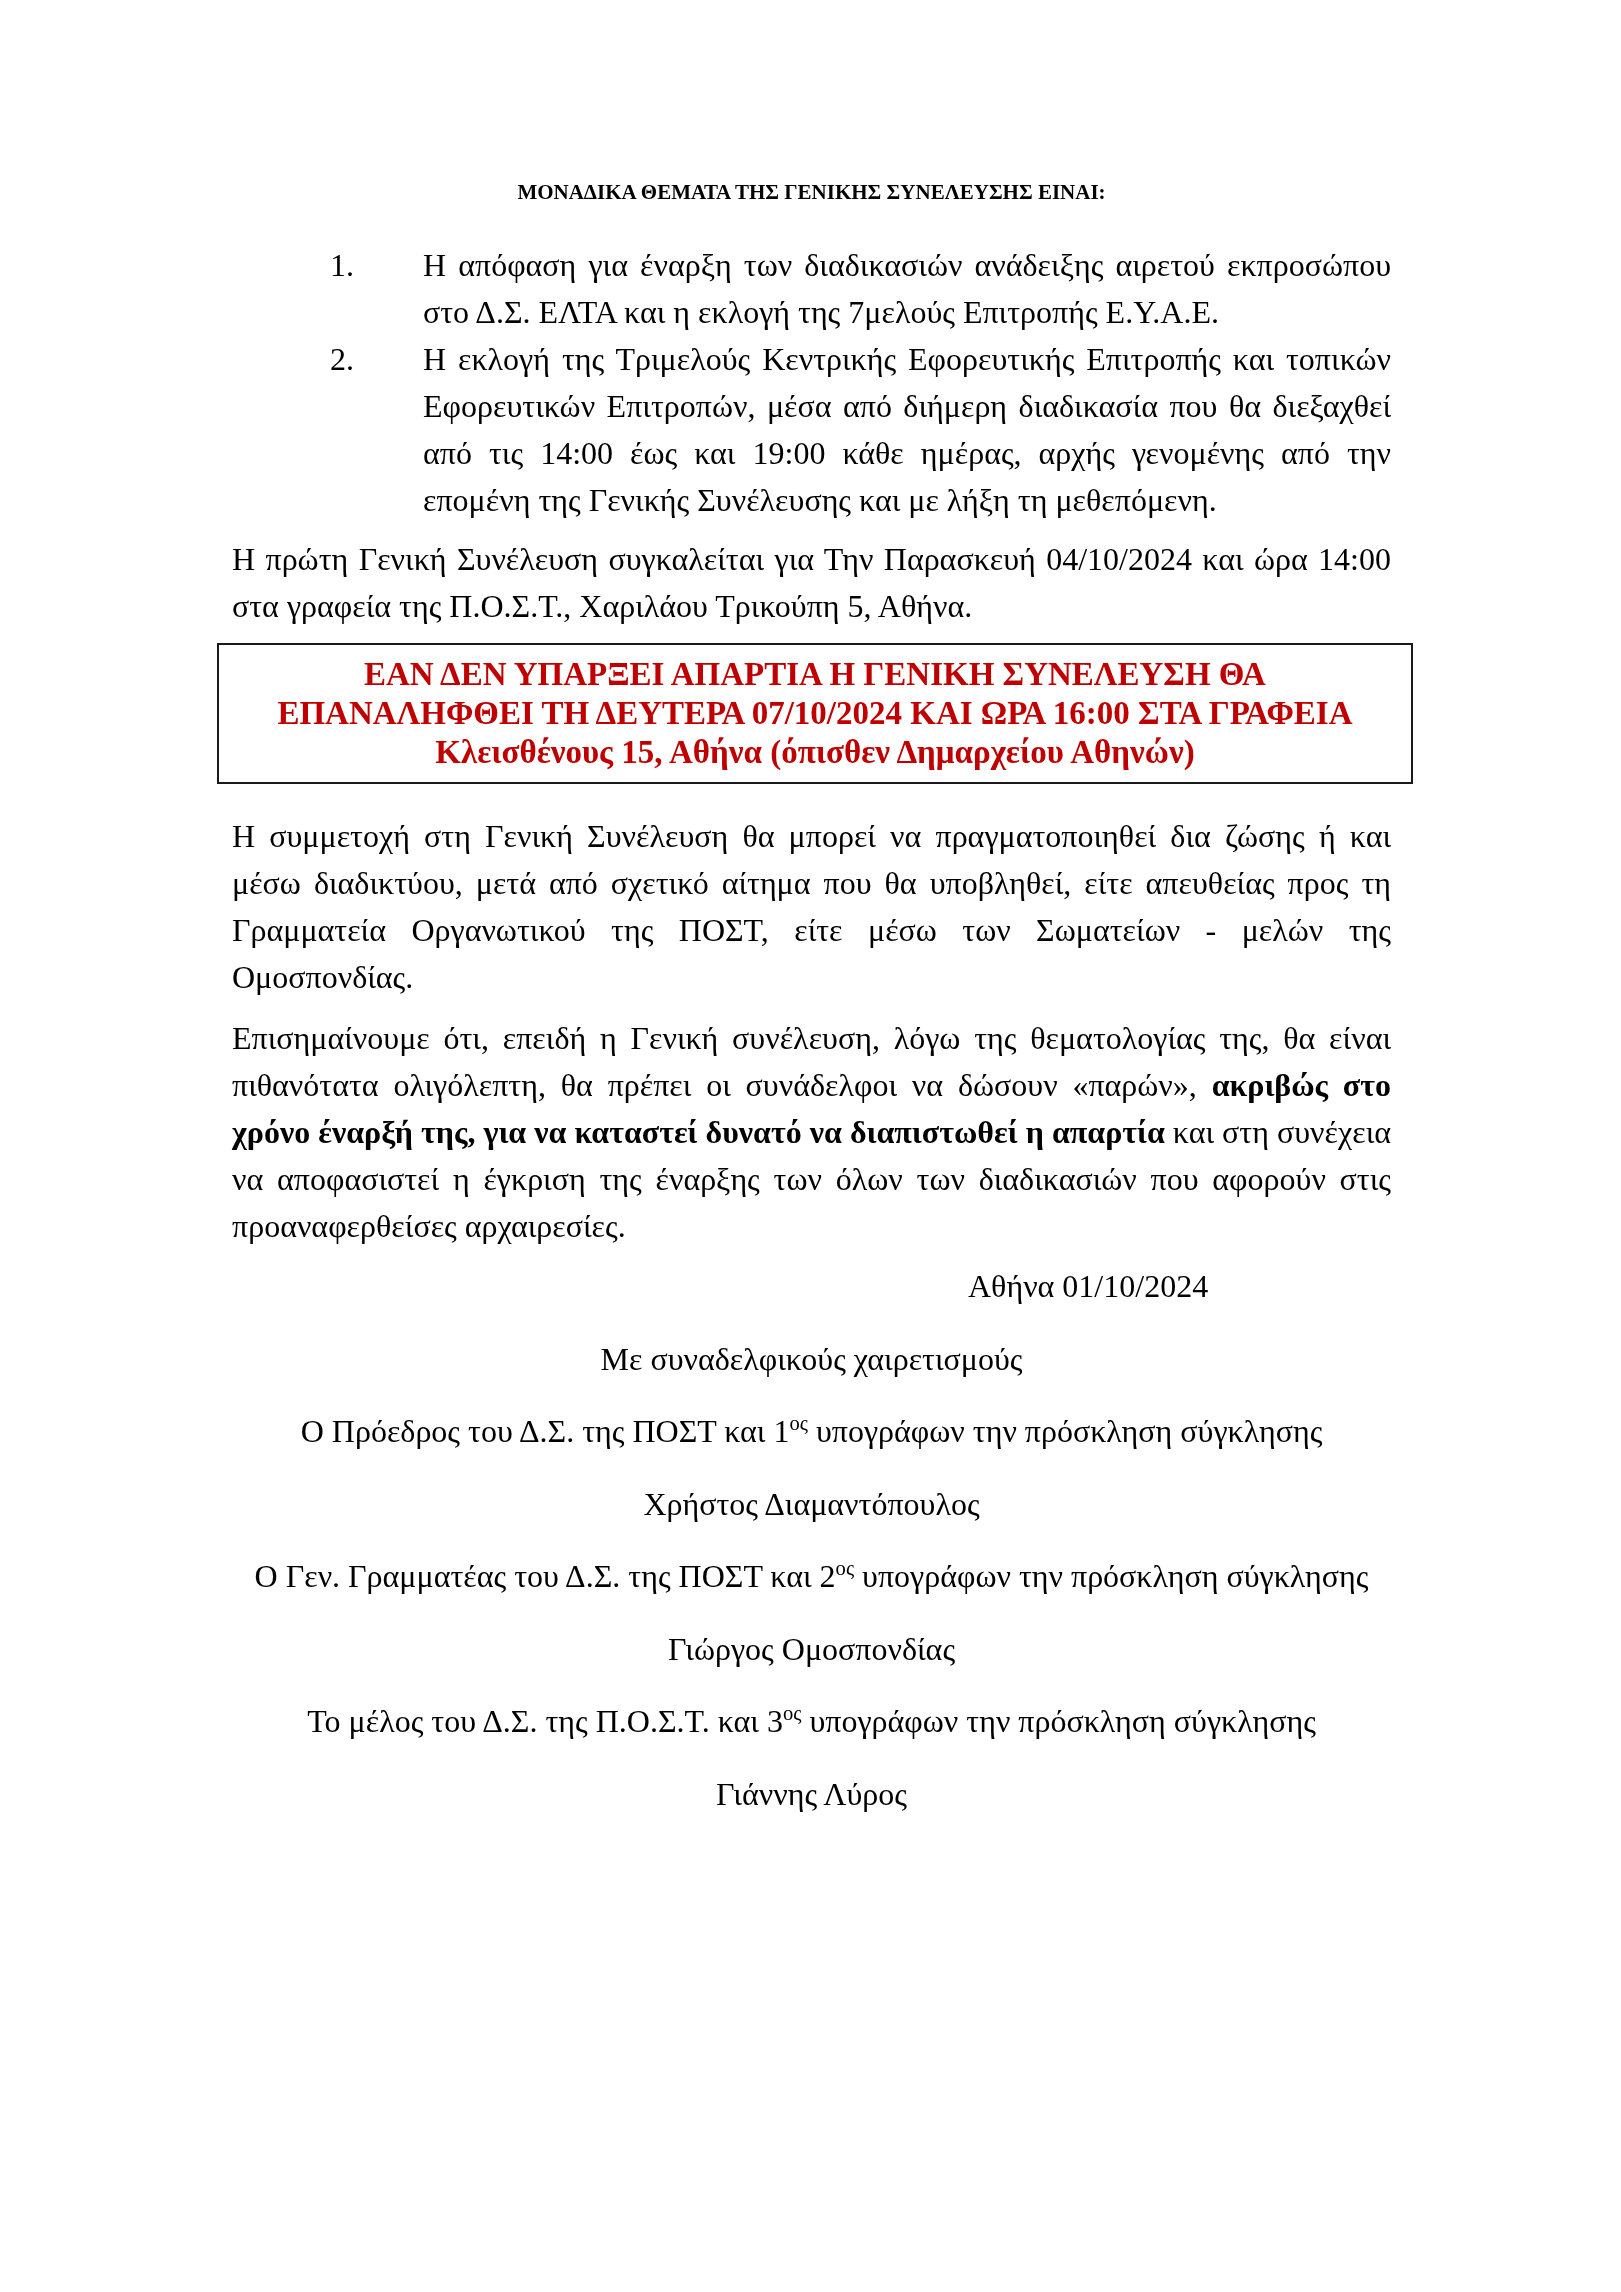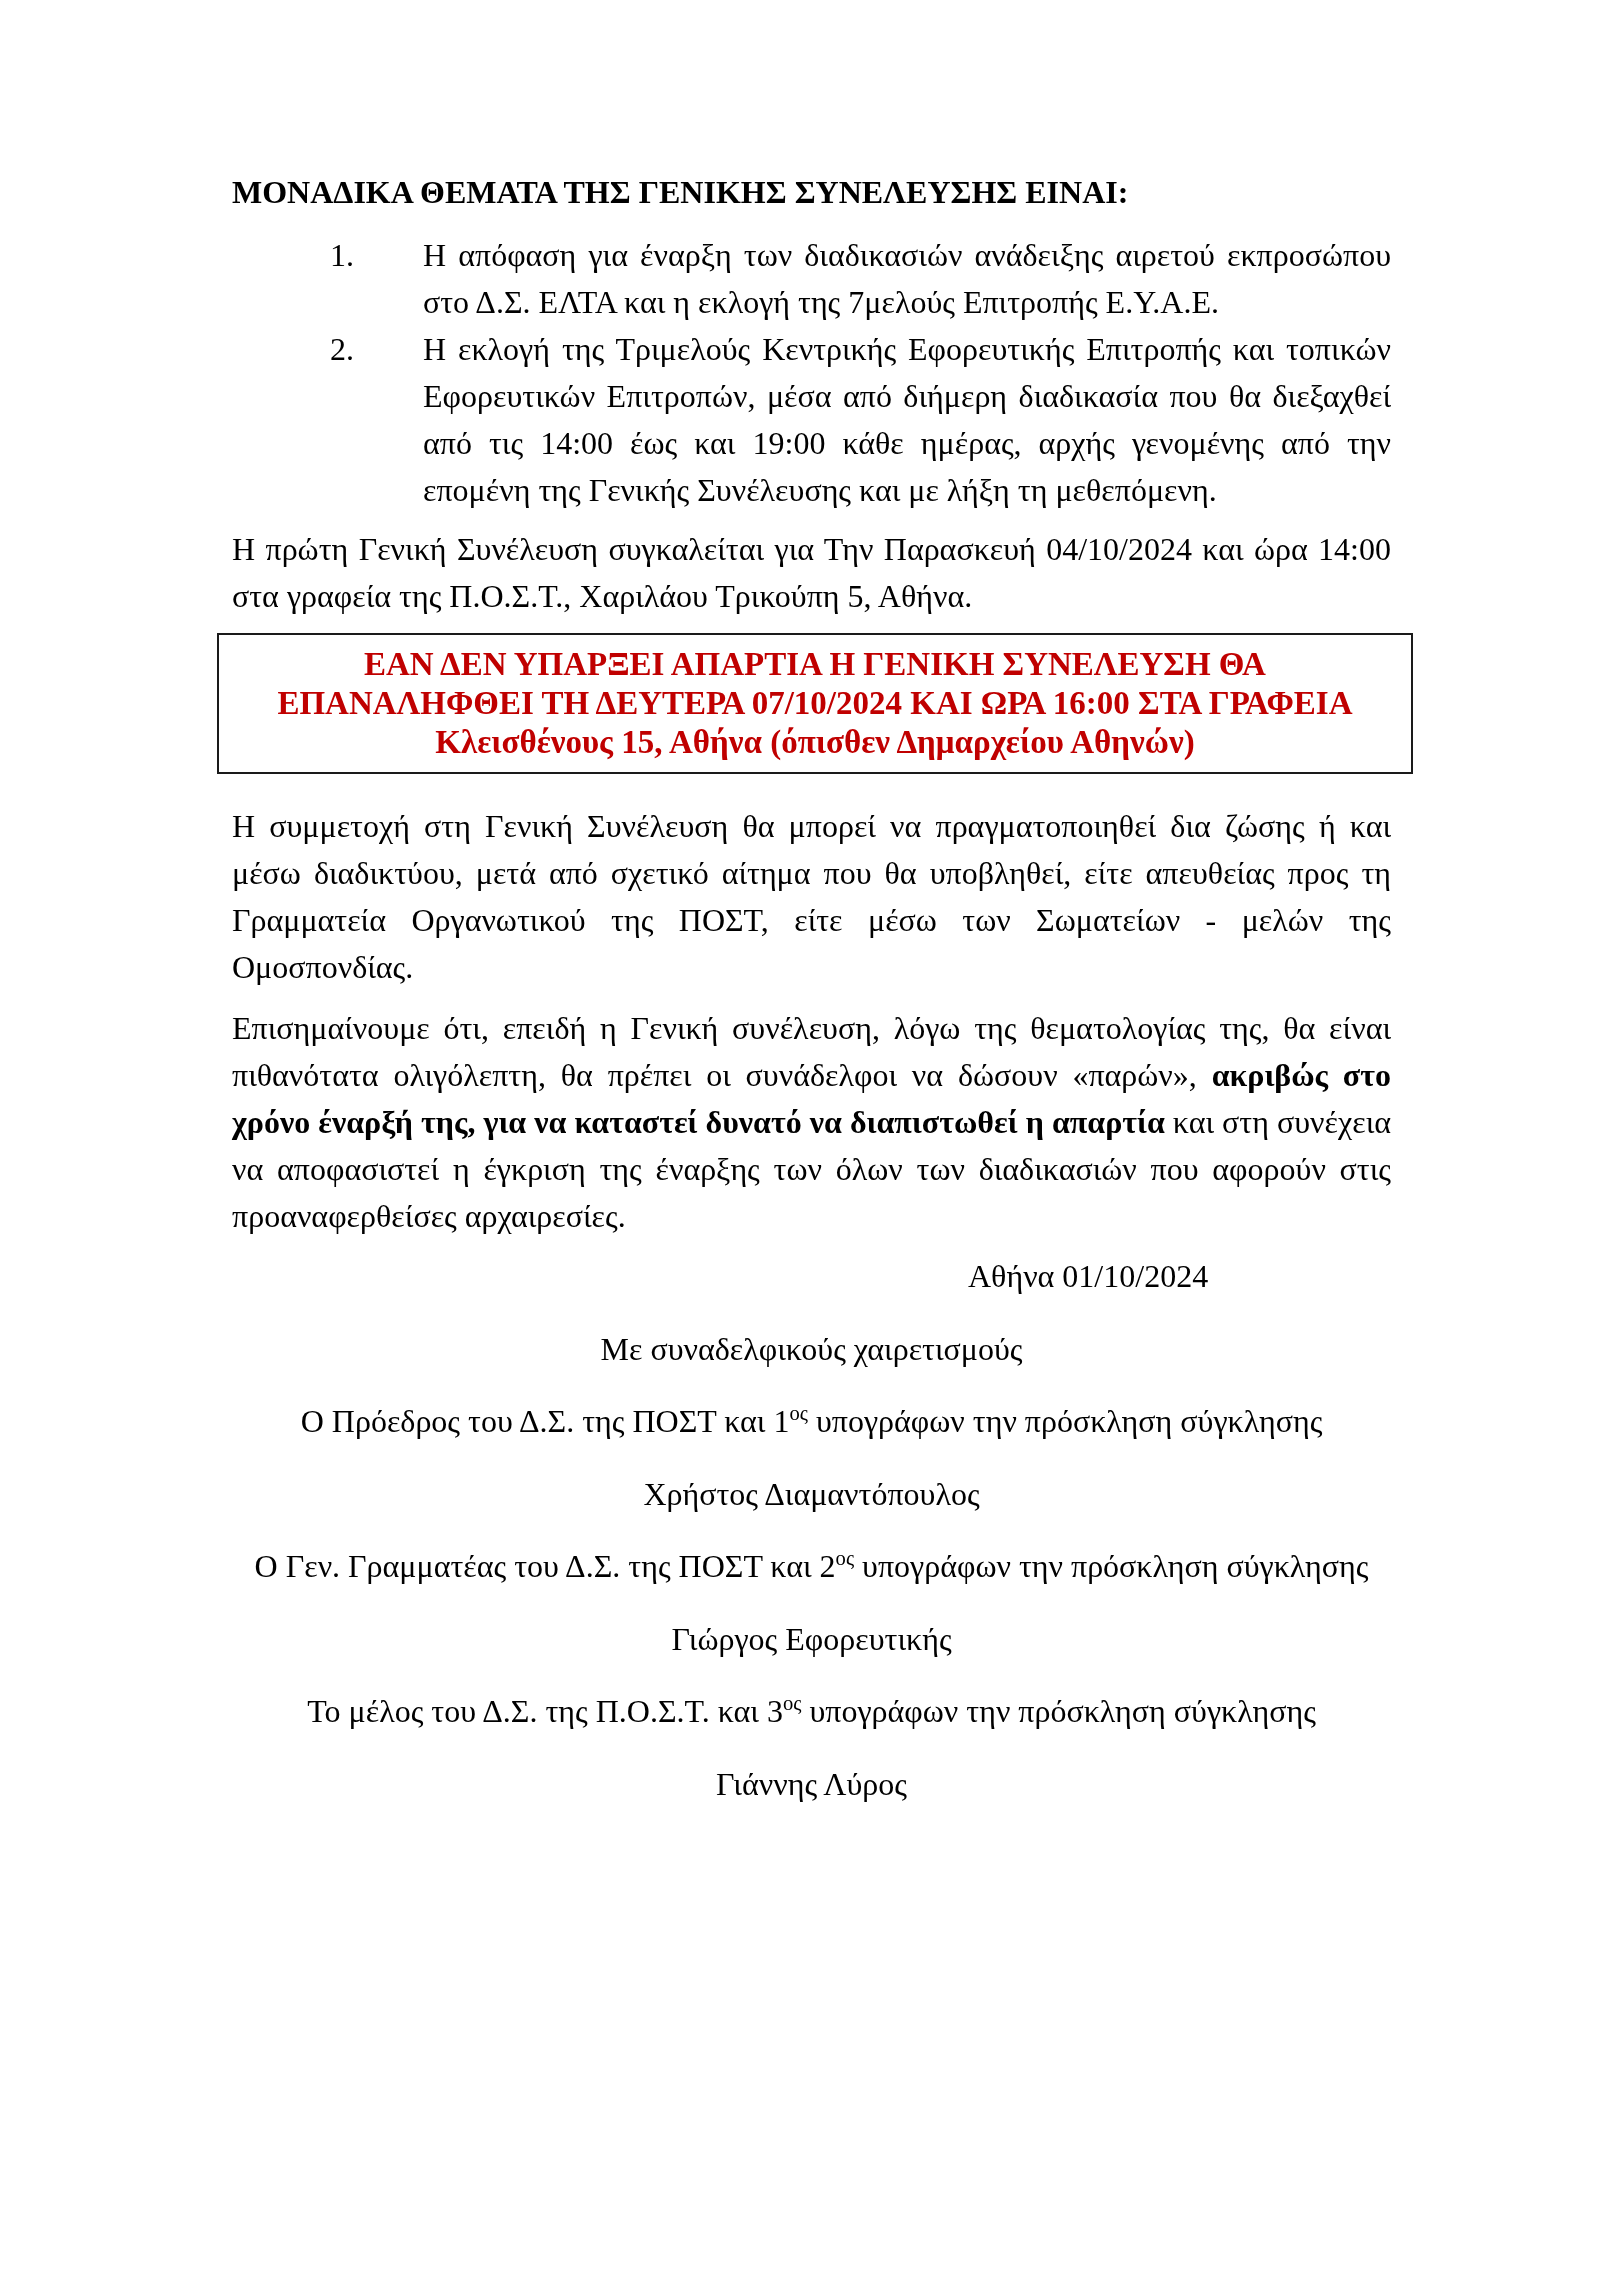--- a/index.html
+++ b/index.html
@@ -10,24 +10,25 @@
     box-sizing: border-box;
     background: #ffffff;
     padding: 169px 230px 0 232px;
     font-family: "Liberation Serif", "DejaVu Serif", serif;
     font-size: 32px;
     line-height: 47px;
     color: #000000;
     overflow: hidden;
   }
   .heading {
-    font-size: 32px;
+    font-size: 21px;
     font-weight: bold;
-    margin: 0 0 16px 0;
+    margin: 0 0 26px 0;
     line-height: 47px;
+    text-align: center;
   }
   .agenda { margin: 0 0 11.8px 98px; }
   .agenda-item { display: flex; }
   .agenda-num { flex: 0 0 49px; }
   .agenda-text { flex: 1; text-align: justify; margin-left: 44px; }
   .para { margin: 0 0 13.7px 0; text-align: justify; }
   .notice-box {
     border: 2px solid #0369a1;
     margin: 5.9px -21.6px 29px -14.7px;
     padding: 9.8px 11.8px;
@@ -75,20 +76,20 @@
   <div class="date-line"><span>Αθήνα 01/10/2024</span></div>
 
   <div class="center-line">Με συναδελφικούς χαιρετισμούς</div>
 
   <div class="center-line"><span>Ο Πρόεδρος του Δ.Σ. της ΠΟΣΤ και 1</span><sup class="ord">ος</sup><span> υπογράφων την πρόσκληση σύγκλησης</span></div>
 
   <div class="center-line">Χρήστος Διαμαντόπουλος</div>
 
   <div class="center-line"><span>Ο Γεν. Γραμματέας του Δ.Σ. της ΠΟΣΤ και 2</span><sup class="ord">ος</sup><span> υπογράφων την πρόσκληση σύγκλησης</span></div>
 
-  <div class="center-line">Γιώργος Εφορευτικής</div>
+  <div class="center-line">Γιώργος Ομοσπονδίας</div>
 
   <div class="center-line"><span>Το μέλος του Δ.Σ. της Π.Ο.Σ.Τ. και 3</span><sup class="ord">ος</sup><span> υπογράφων την πρόσκληση σύγκλησης</span></div>
 
   <div class="center-line">Γιάννης Λύρος</div>
 
 </div>
 
 
 </body></html>

